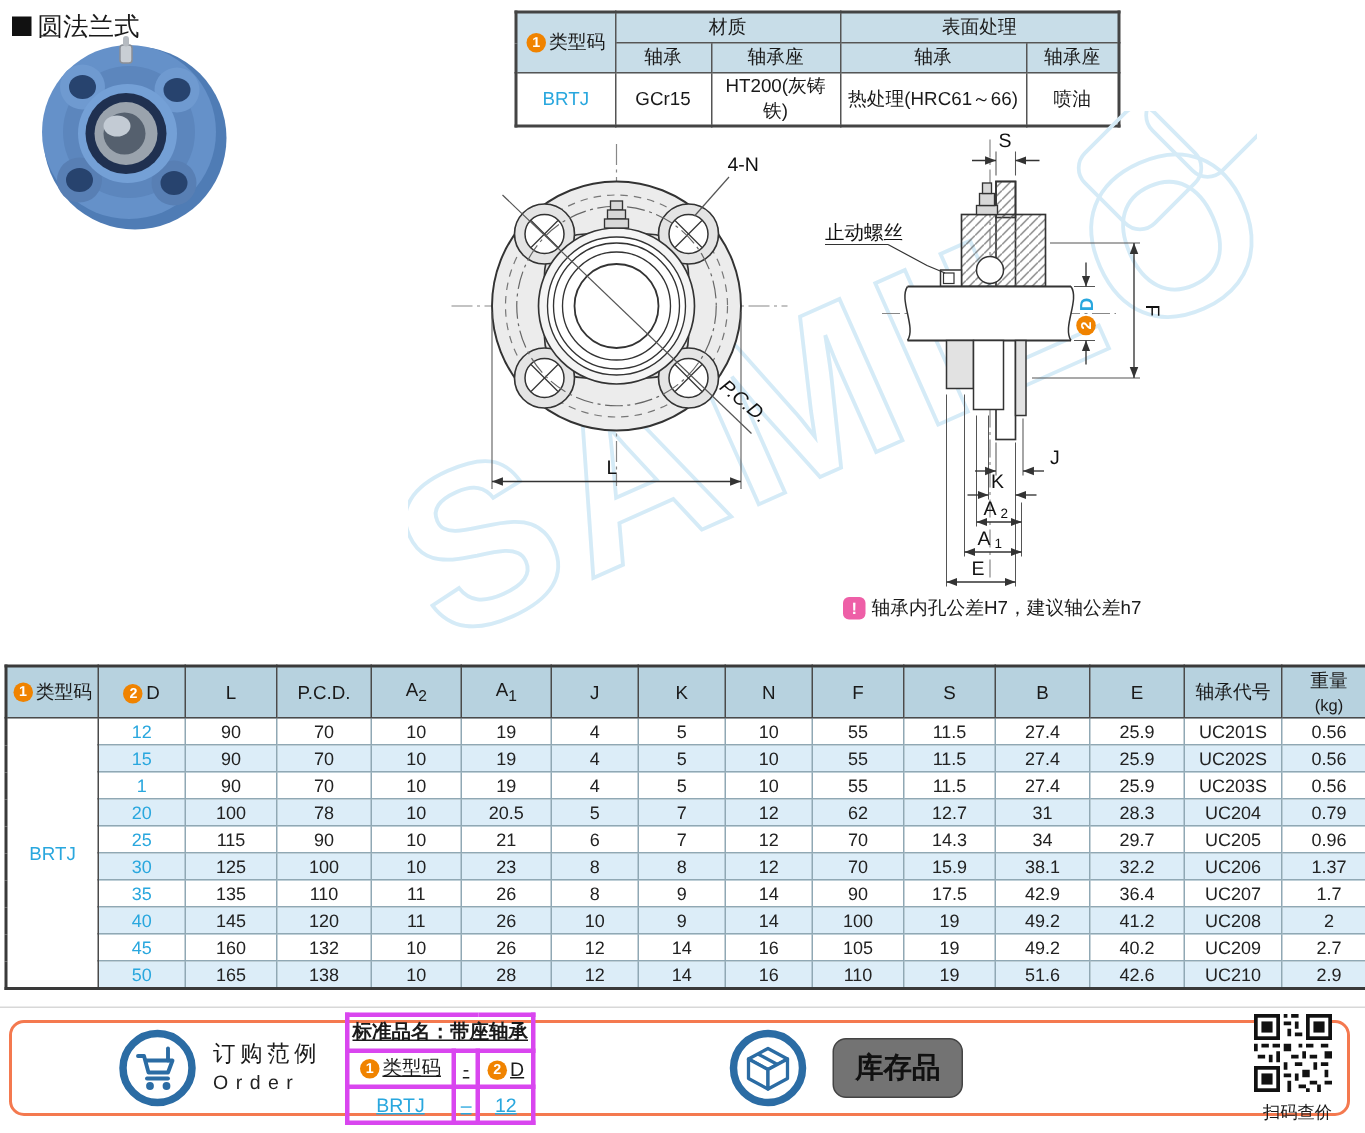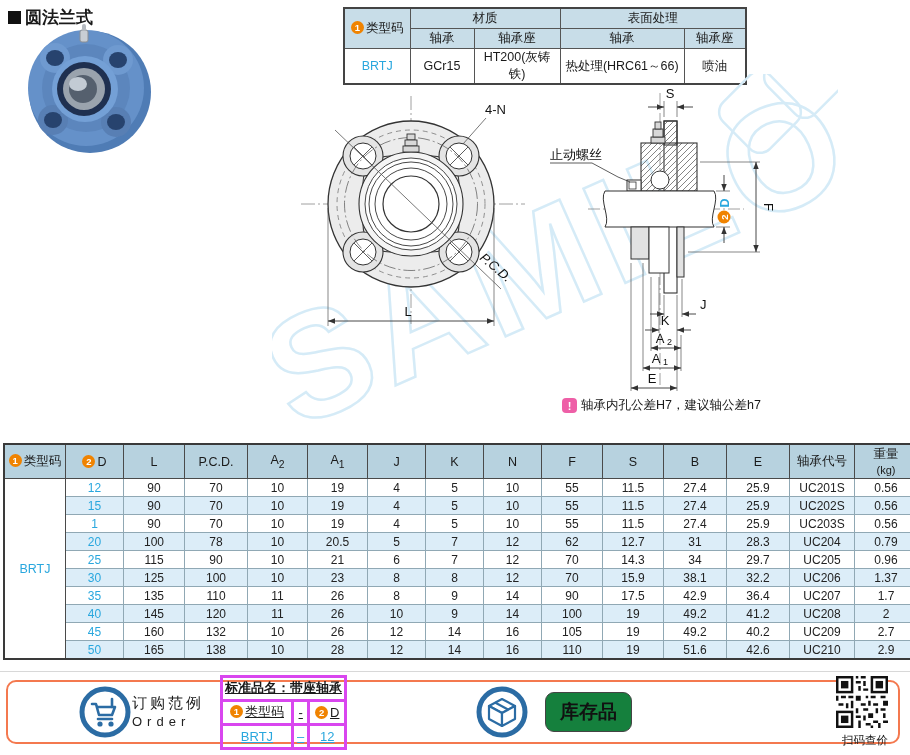--- a/index.html
+++ b/index.html
@@ -1,21 +1,21 @@
 <!DOCTYPE html>
 <html><head>
 <meta charset="utf-8">
 <style>
   html,body{margin:0;padding:0;}
   body{
     width:910px;height:755px;position:relative;overflow:hidden;background:#fff;
     font-family:"Liberation Sans","DejaVu Sans",sans-serif;color:#1a1a1a;
   }
   
-  .page-title{position:absolute;left:8px;top:6px;font-size:17px;font-weight:bold;display:flex;align-items:center;}
+  .page-title{position:absolute;left:8px;top:6px;font-size:17px;font-weight:normal;display:flex;align-items:center;}
   .sq{display:inline-block;width:13px;height:13px;background:#111;margin-right:4px;}
   
   .spec-table{position:absolute;left:343px;top:7px;border-collapse:collapse;table-layout:fixed;font-size:12.5px;}
   .spec-table th,.spec-table td{border:1px solid #555;text-align:center;padding:0 2px;height:19px;font-weight:normal;}
   .spec-table{border:2px solid #444;}
   .spec-table th{background:#c8dde8;}
   .spec-table td{background:#fff;height:21px;}
   .blue{color:#29a7de;}
   .circ{display:inline-block;width:13px;height:13px;line-height:13px;border-radius:50%;background:#f08300;color:#fff;
         font-size:9.5px;font-weight:bold;text-align:center;margin-right:2px;vertical-align:1px;}
@@ -38,28 +38,28 @@
   .main-table-wrap td{border:1px solid #90a8b4;font-size:12px;text-align:center;height:17px;padding:0;color:#222;}
   .main-table-wrap tr.striped td{background:#dcedf8;}
   .main-table-wrap td.typecode{color:#29a7de;border:1px solid #4a4a4a;background:#fff;font-size:12.5px;}
   .main-table-wrap td.dval{color:#29a7de;}
   .wsmall{font-size:11px;}
   
   .sepline{position:absolute;left:0;top:671px;width:910px;height:1px;background:#d8d8d8;}
   .bottom-bar{position:absolute;left:6px;top:680px;width:894px;height:64px;border:2px solid #f4794f;border-radius:10px;
               display:flex;align-items:center;background:#fff;box-sizing:border-box;}
   .cart-wrap{margin-left:70px;}
-  .lbl2{line-height:1.45;}
+  .lbl2{margin-left:10px;line-height:1.45;}
   .lbl2 .cn{font-size:15px;letter-spacing:3px;}
   .lbl2 .en{font-size:13px;letter-spacing:5px;color:#222;}
   .order-table{border-collapse:collapse;margin-left:16px;font-size:13px;}
   .order-table td,.order-table th{border:3px solid #d946ef;text-align:center;padding:0 2px;height:21px;font-weight:normal;text-decoration:underline;}
   .order-table th{font-weight:bold;}
   .delivery-wrap{margin-left:128px;}
-  .badge{margin-left:16px;background:#15803d;border:1.5px solid #444;border-radius:9px;font-size:19px;font-weight:bold;
+  .badge{margin-left:16px;background:#737373;border:1.5px solid #444;border-radius:9px;font-size:19px;font-weight:bold;
          padding:6px 14px;color:#111;}
   .qr-wrap{margin-left:auto;margin-right:10px;text-align:right;}
   .qr-cap{font-size:11.5px;margin-top:1px;}
   .product-photo{position:absolute;left:8px;top:22px;}
 </style>
 </head>
 <body>
 
 <div class="page-title">
   <span class="sq"></span>

